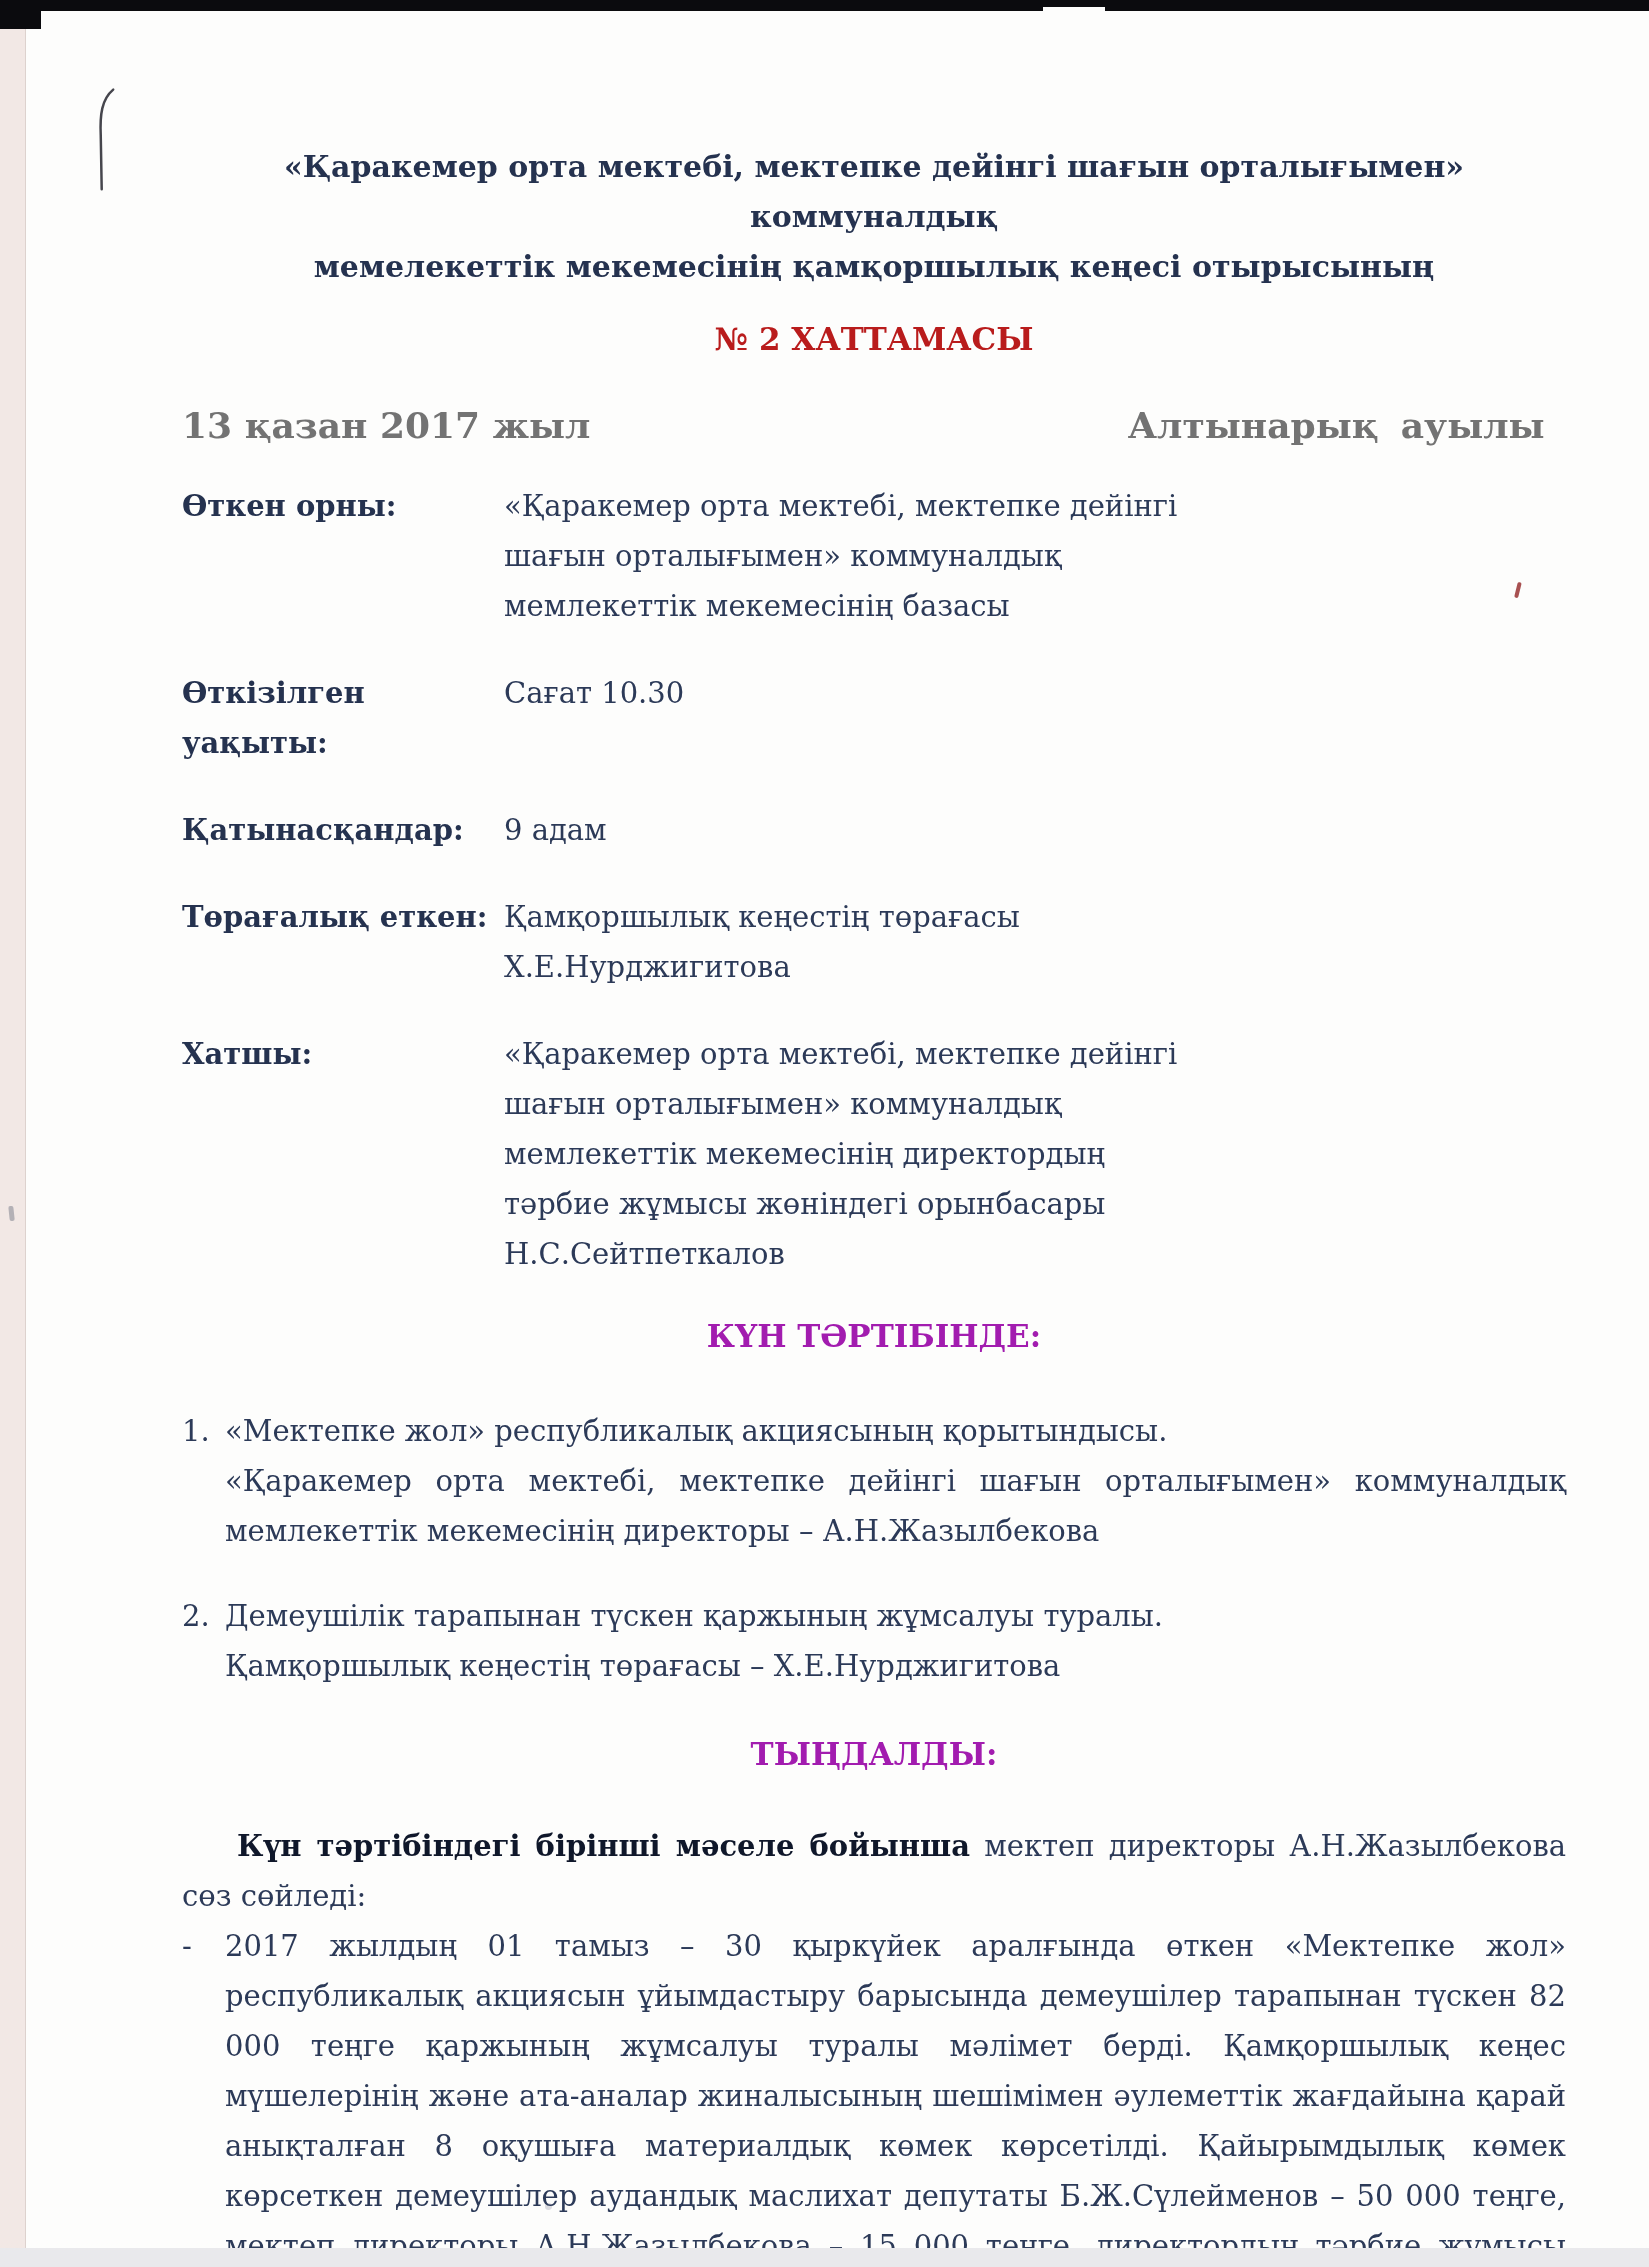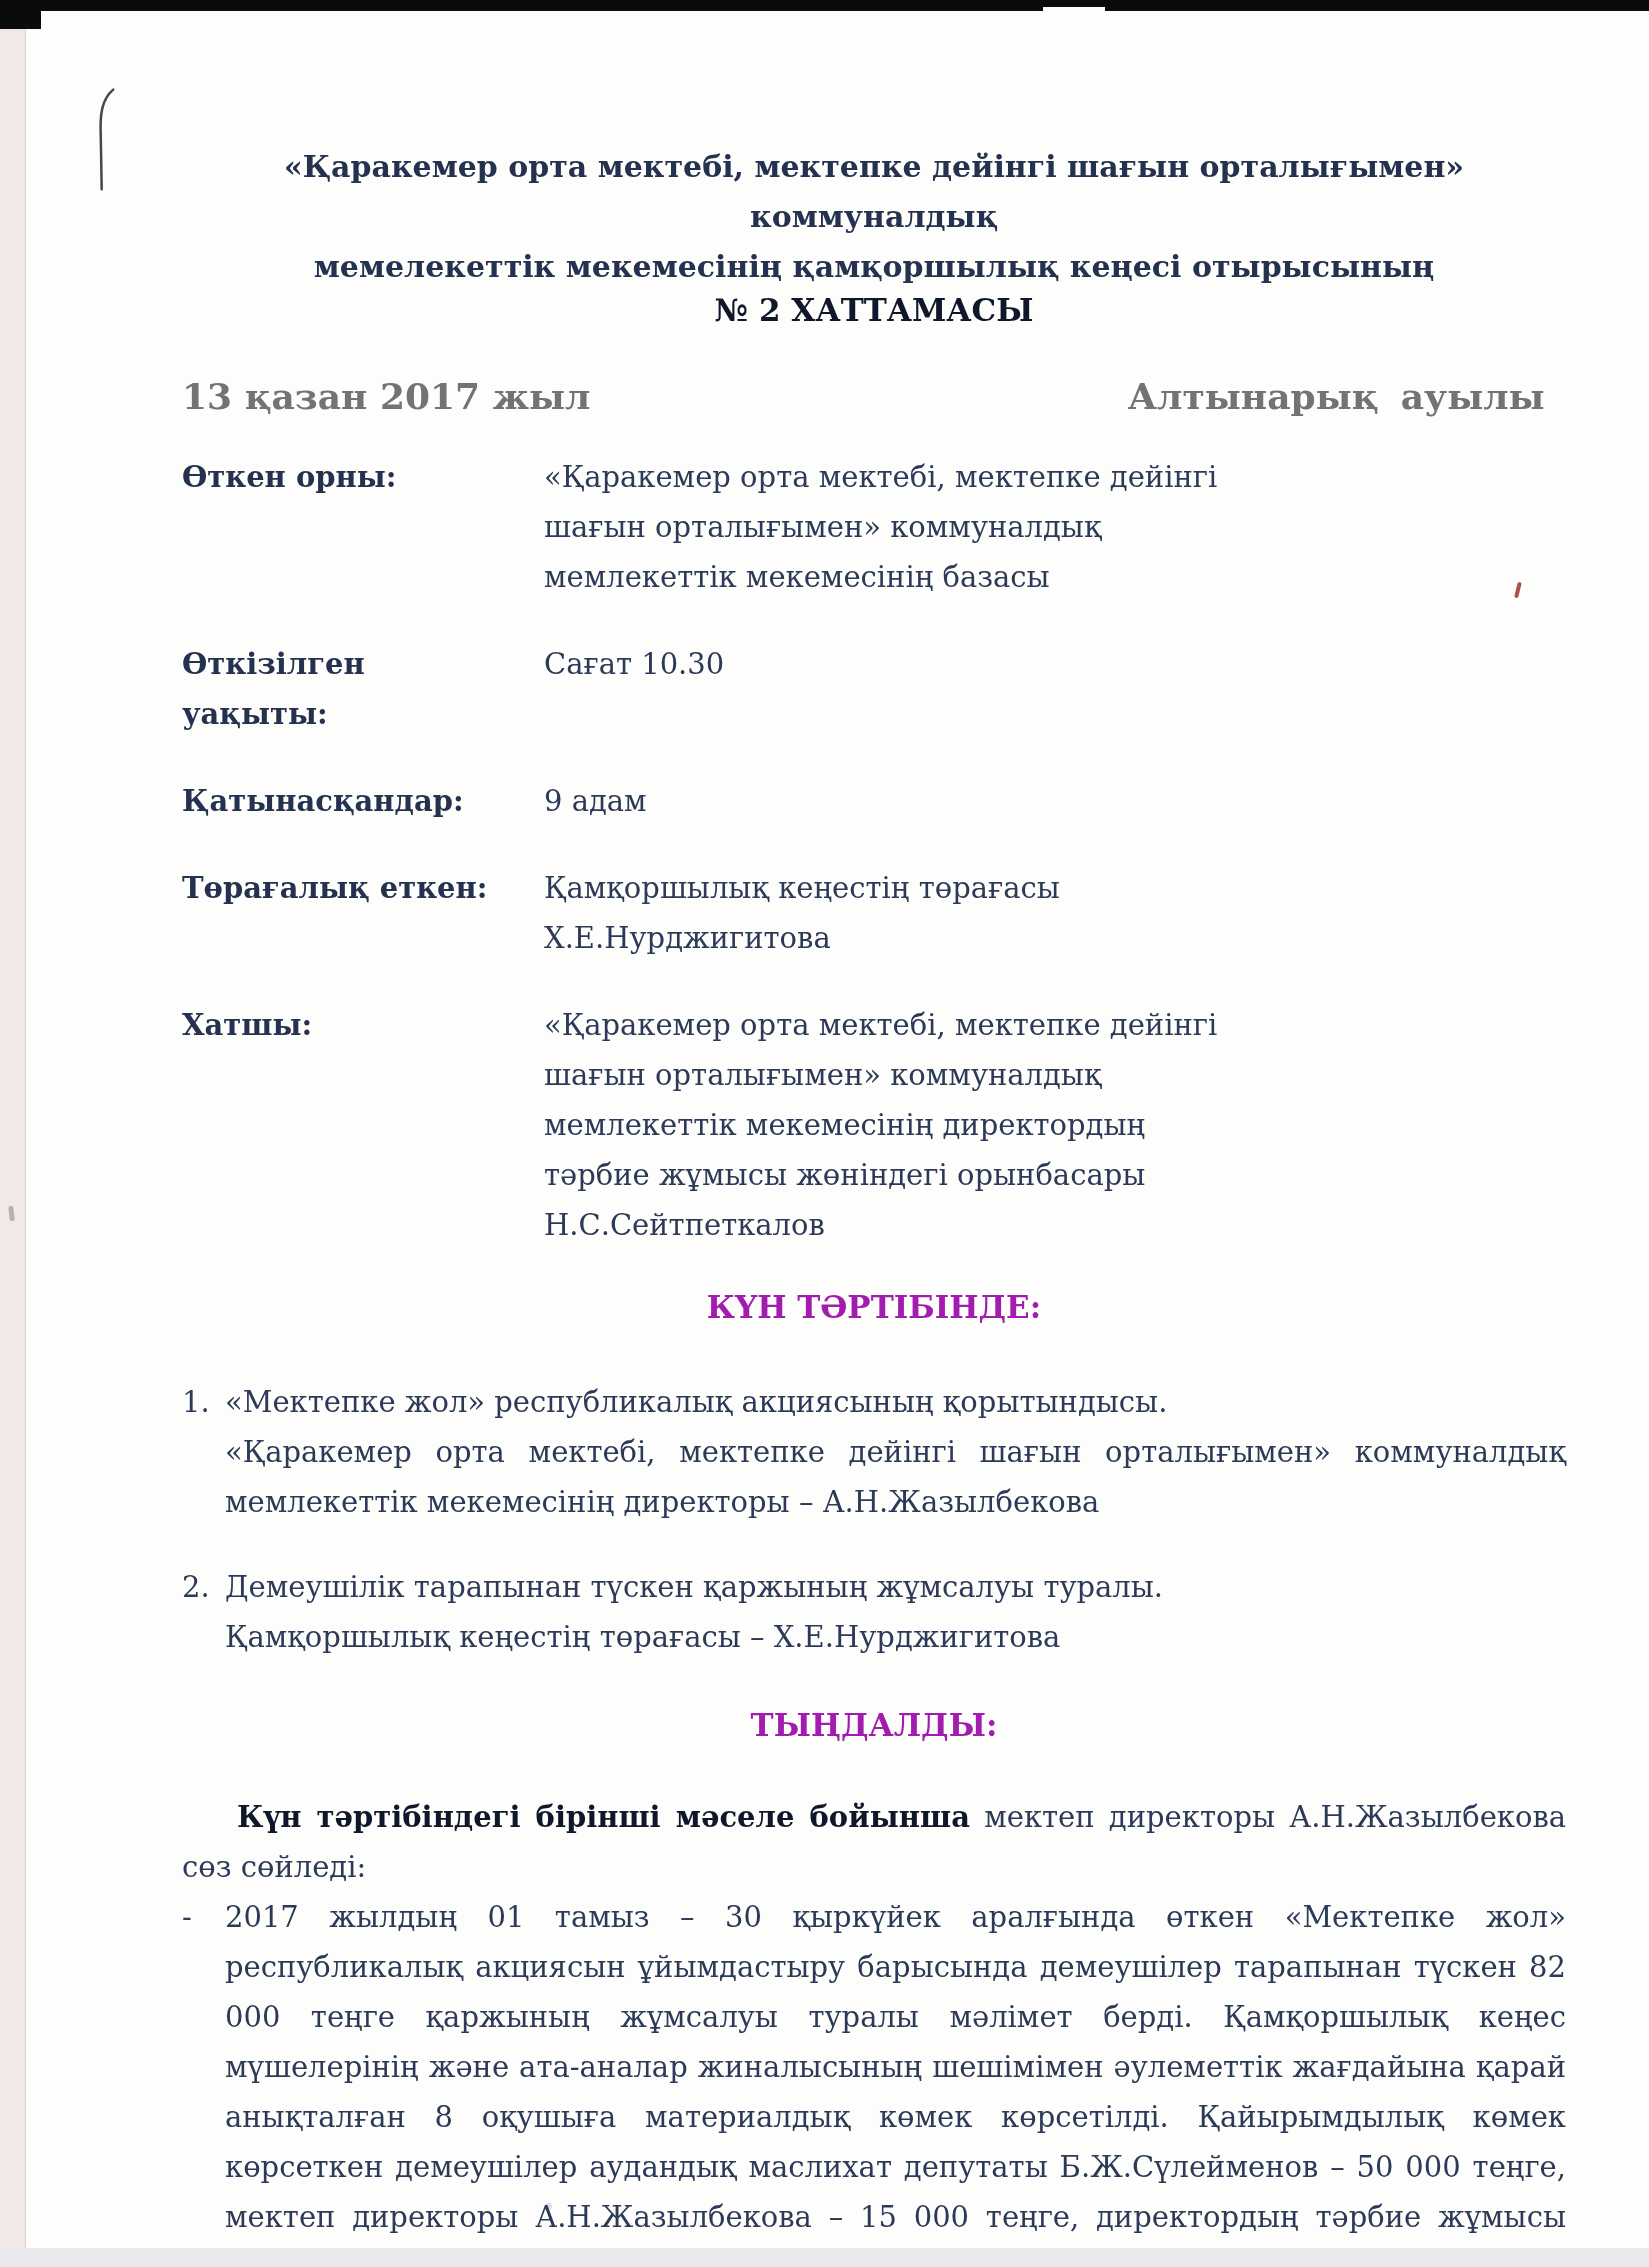--- a/index.html
+++ b/index.html
@@ -43,30 +43,31 @@
     position: absolute; left: 545px; top: 2203px; width: 6.8px; height: 6.8px;
     background: #dcdce1; border-radius: 50%;
   }
   
   .content { position: absolute; left: 182px; top: 142px; width: 1384px; }
   .doc-title {
     text-align: center; font-weight: bold; font-size: 30px; line-height: 50px;
     color: #25324f;
   }
   .protocol-number {
-    text-align: center; font-weight: bold; font-size: 31px; color: #0f172a;
+    text-align: center; font-weight: bold; font-size: 31px; color: #b91c1c;
+    margin-top: 29px;
   }
   .date-row {
     display: flex; justify-content: space-between;
     font-weight: bold; font-size: 36px; color: #737373;
     margin-top: 47px;
   }
   .meeting-place { word-spacing: 9.7px; padding-right: 21.3px; }
   .meta { margin-top: 35px; font-size: 29px; line-height: 50px; }
-  .meta-row { display: flex; margin-bottom: 37px; gap: 40px; }
+  .meta-row { display: flex; margin-bottom: 37px; }
   .meta-label { width: 322px; flex-shrink: 0; font-weight: bold; color: #25324f; }
   .meta-value { width: 699px; }
   .section-heading {
     text-align: center; font-weight: bold; font-size: 31px; color: #a21caf;
     margin-top: 39px;
   }
   .agenda { margin-top: 52px; font-size: 29px; line-height: 50px; }
   .agenda-item { display: flex; margin-bottom: 35px; }
   .agenda-num { width: 43px; flex-shrink: 0; }
   .agenda-body { flex: 1; }

